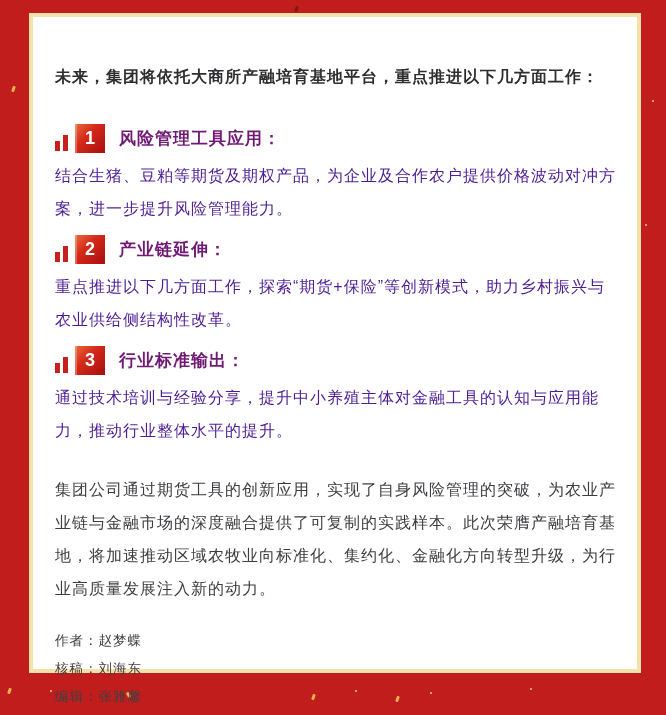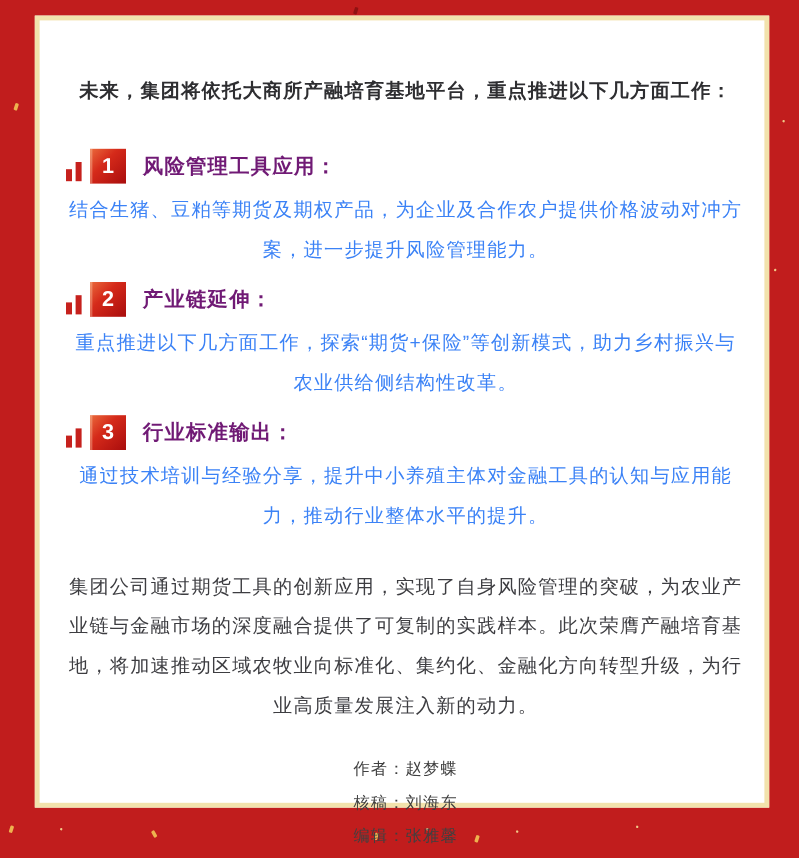--- a/index.html
+++ b/index.html
@@ -13,21 +13,20 @@
   .speck{position:absolute;width:3px;height:6px;background:#eeb24f;border-radius:1px;transform:rotate(18deg);}
   .speck.dark{background:#8f1212;}
   .speck.dot{width:2px;height:2px;border-radius:50%;background:#f0c987;}
 
   
   .card{
     position:absolute;left:29px;top:13px;
     width:612px;height:660px;box-sizing:border-box;
     background:#ffffff;border:4px solid #f2e2ac;
     padding:30px 16px 0 22px;
-    text-align:center;
   }
 
   .intro{
     margin:16px 0 34px 0;
     font-size:16px;font-weight:bold;color:#2e2e31;
     letter-spacing:1px;line-height:1.7;
   }
 
   .section{margin:0;}
   .heading-row{display:flex;align-items:center;margin:0 0 6px 0;}
@@ -42,21 +41,21 @@
     background:linear-gradient(135deg,#ea6a3c 0%,#d52a1a 40%,#a90d0d 100%);
     box-shadow:inset 2px 0 0 rgba(255,220,190,.35);
   }
   .sec-title{
     margin:0 0 0 14px;
     font-size:17px;font-weight:bold;color:#701a75;
     letter-spacing:1px;
   }
   .sec-body{
     margin:6px 0 10px 0;
-    font-size:16px;color:#3b82f6;
+    font-size:16px;color:#4c1d95;
     letter-spacing:1px;line-height:33px;
   }
 
   .closing{
     margin:26px 0 0 0;
     font-size:16px;color:#3d3d41;
     letter-spacing:1px;line-height:33px;
   }
 
   .credits{margin-top:22px;}

